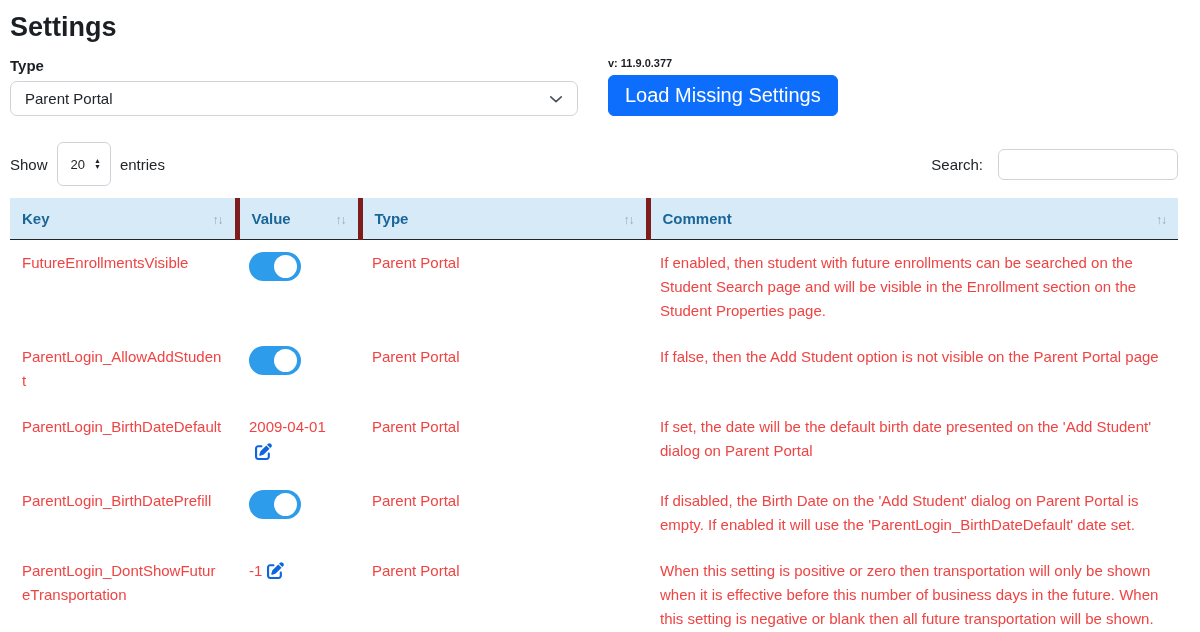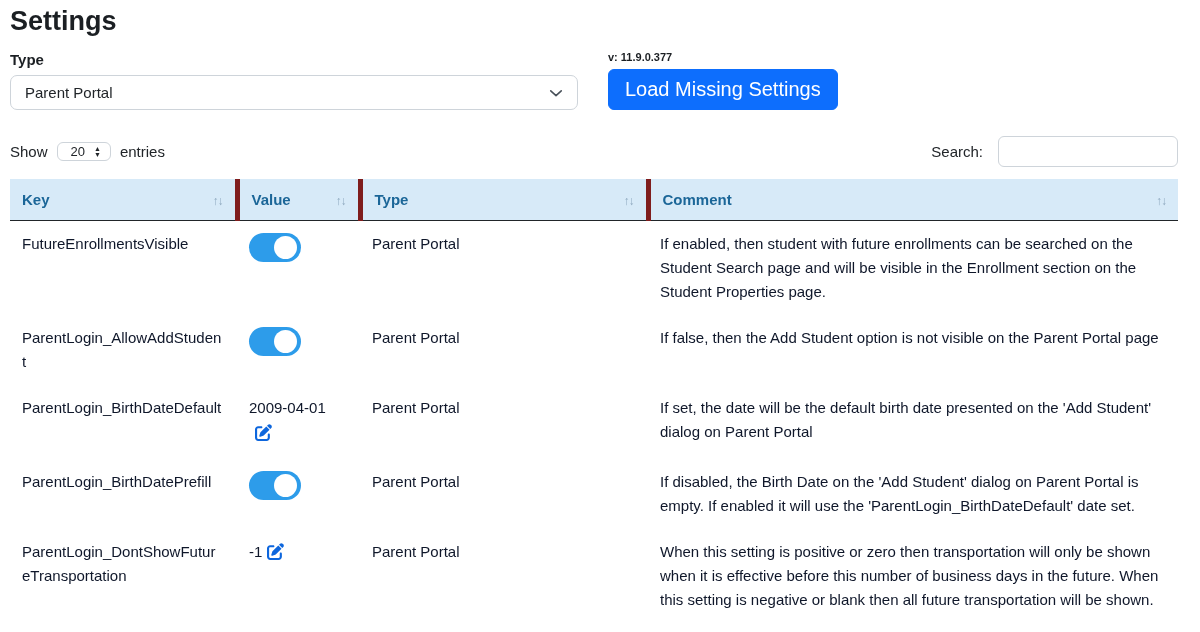--- a/index.html
+++ b/index.html
@@ -5,21 +5,21 @@
   * { margin: 0; padding: 0; box-sizing: border-box; }
   html, body { background: #fff; }
   body {
     width: 1200px; height: 632px;
     font-family: "Liberation Sans", sans-serif;
     color: #212529;
     overflow: hidden;
   }
   .container { padding: 6px 10px 0 10px; width: 1188px; }
 
-  h1.page-title { font-size: 27px; font-weight: 700; color: #1b1f23; margin-bottom: 14px; }
+  h1.page-title { font-size: 27px; font-weight: 700; color: #1b1f23; margin-bottom: 14px; margin-top: 6px; }
 
   .filter-row { display: flex; align-items: flex-start; }
   .filter-col-left { width: 568px; }
   .filter-col-right { margin-left: 30px; }
   .field-label { font-size: 15px; font-weight: 700; margin-bottom: 7px; color: #1b1f23; }
 
   .type-select {
     width: 568px; height: 35px;
     border: 1px solid #ced4da; border-radius: 7px;
     background: #fff;
@@ -38,21 +38,21 @@
   }
 
   .controls-row {
     margin-top: 26px; margin-bottom: 12px;
     display: flex; align-items: center; justify-content: space-between;
     font-size: 15px; color: #212529;
   }
   .show-entries { display: flex; align-items: center; gap: 9px; text-align: right; }
   .entries-select {
     border: 1px solid #ced4da; border-radius: 6px;
-    height: 19px; padding: 0 9px 0 13px;
+    height: 44px; padding: 0 9px 0 13px;
     display: inline-flex; align-items: center; gap: 9px;
     background: #fff; cursor: pointer;
   }
   .entries-value { font-size: 13px; color: #212529; }
   .updown-arrows { display: inline-flex; flex-direction: column; line-height: 6px; font-size: 7px; color: #212529; }
   .search-wrap { display: flex; align-items: center; gap: 15px; }
   .search-input {
     width: 180px; height: 31px;
     border: 1px solid #ced4da; border-radius: 6px;
     padding: 0 8px; font-size: 14px;
@@ -69,21 +69,21 @@
     font-size: 15px; font-weight: 700; text-align: left;
     padding: 12px 12px; vertical-align: middle;
     border-bottom: 1px solid #212529;
     cursor: pointer; position: relative;
   }
   thead th + th { border-left: 5px solid #7f1d1d; }
   .th-inner { display: flex; align-items: flex-end; justify-content: space-between; }
   .sort-icon { color: #8fa9bf; font-size: 12px; font-weight: 400; letter-spacing: -1px; white-space: nowrap; }
 
   tbody td {
-    font-size: 15px; line-height: 24px; color: #0f172a;
+    font-size: 15px; line-height: 24px; color: #ef4444;
     padding: 11px 14px 11px 12px; vertical-align: top;
     overflow-wrap: anywhere;
   }
 
   .toggle {
     display: inline-block; width: 52px; height: 29px;
     background: #2d9cea; border-radius: 15px;
     position: relative; cursor: pointer; margin-top: 1px;
   }
   .toggle::after {

